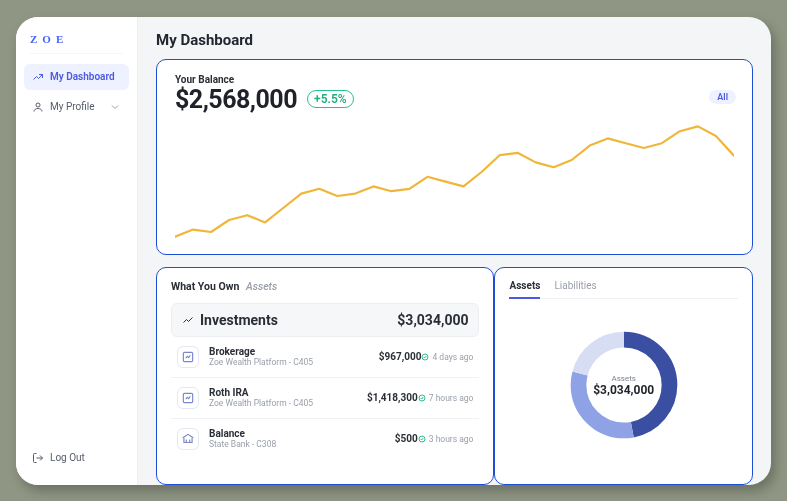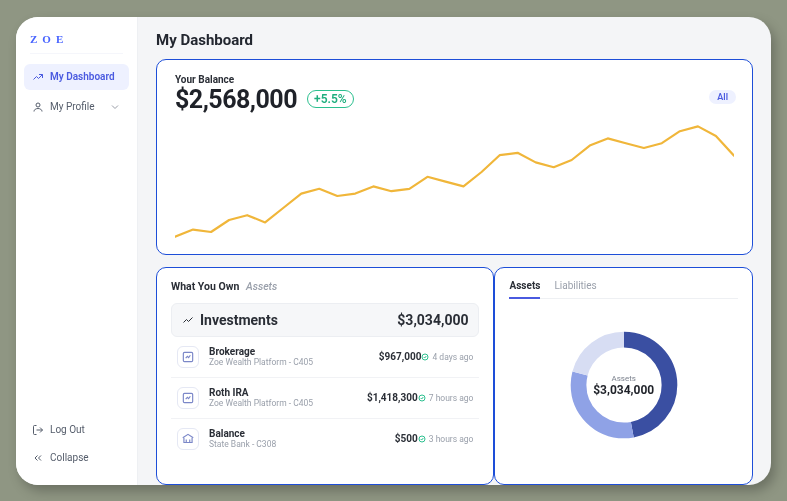--- a/index.html
+++ b/index.html
@@ -90,27 +90,20 @@
     </nav>
     <div class="sidebar-bottom">
       <div class="nav-item">
         <svg class="icon" viewBox="0 0 24 24" fill="none" stroke="currentColor" stroke-width="2">
             <path d="M9 21H5a2 2 0 0 1-2-2V5a2 2 0 0 1 2-2h4"></path>
             <polyline points="16 17 21 12 16 7"></polyline>
             <line x1="21" y1="12" x2="9" y2="12"></line>
           </svg>
         <span>Log Out</span>
       </div>
-      <div class="nav-item">
-        <svg class="icon" viewBox="0 0 24 24" fill="none" stroke="currentColor" stroke-width="2">
-            <polyline points="11 17 6 12 11 7"></polyline>
-            <polyline points="18 17 13 12 18 7"></polyline>
-          </svg>
-        <span>Collapse</span>
-      </div>
     </div>
   </aside>
 
   <main class="main">
     <h1 class="page-title">My Dashboard</h1>
 
     <section class="card balance-card">
       <div class="balance-label">Your Balance</div>
       <div class="balance-row">
         <div class="balance-amount">$2,568,000</div>

